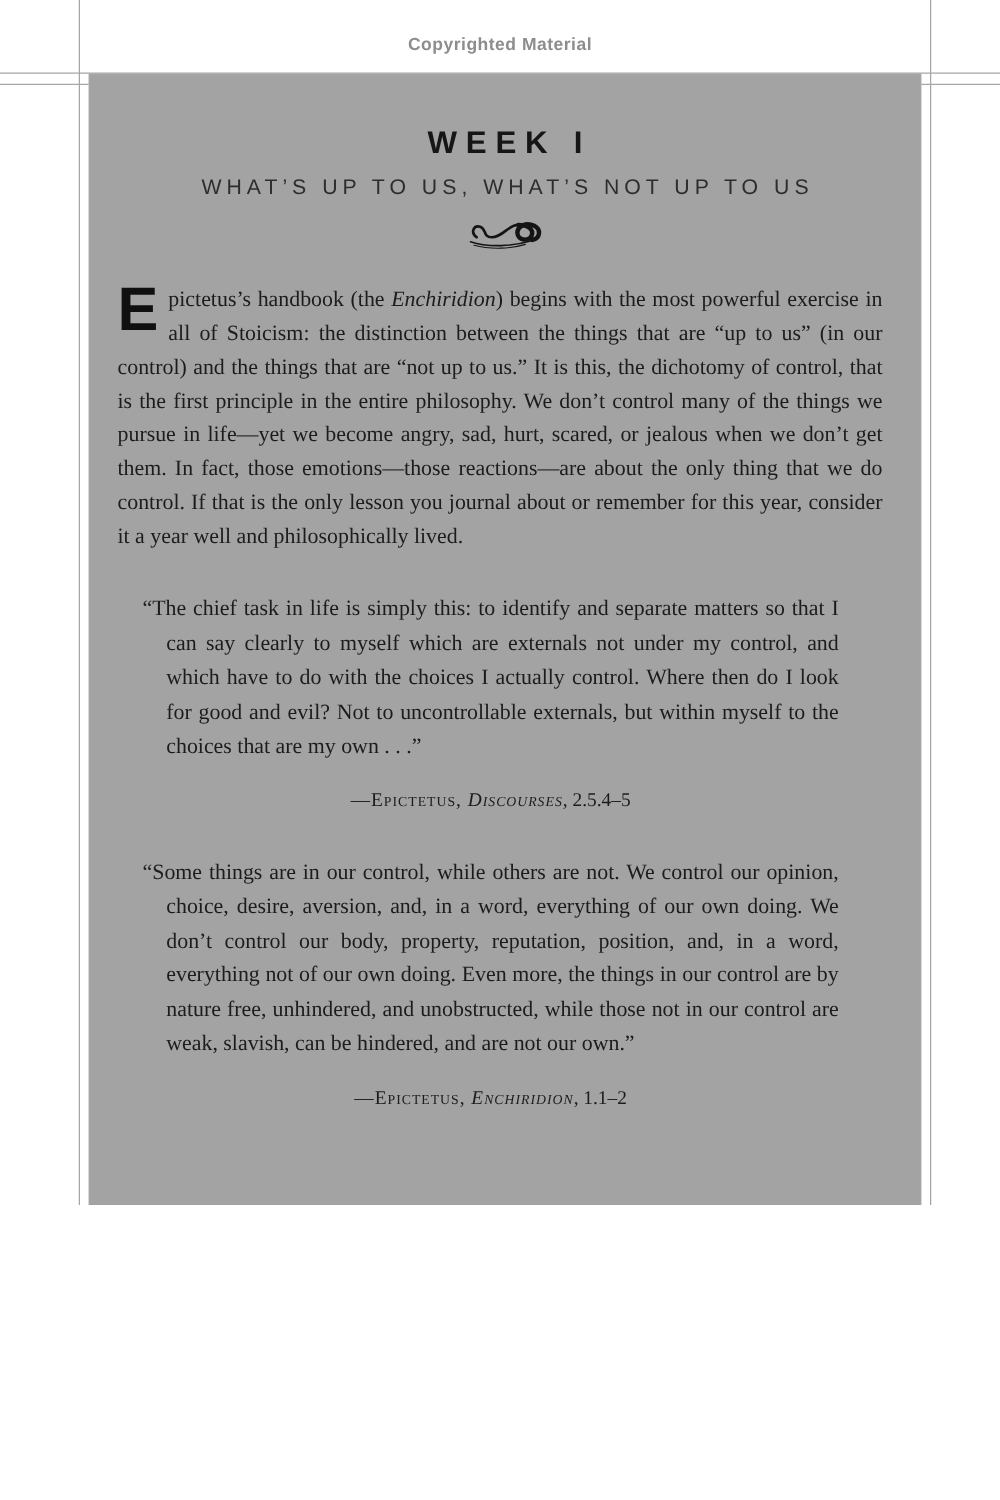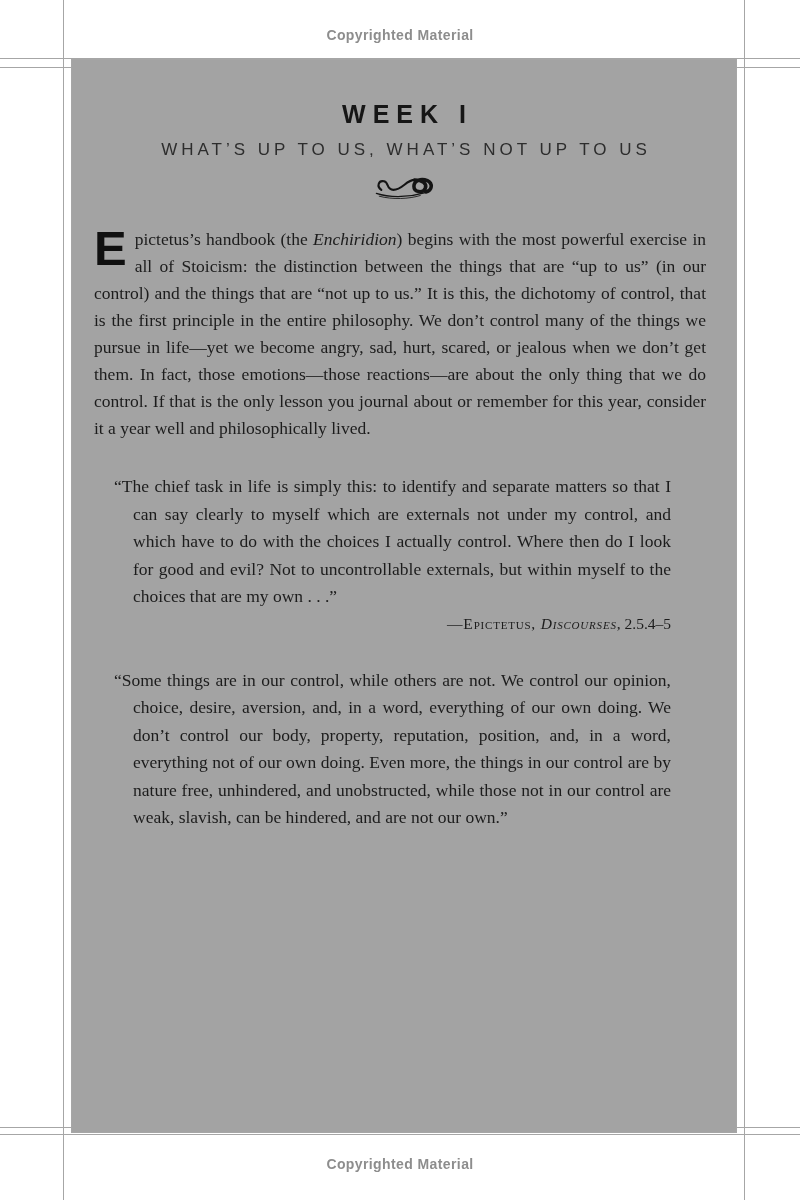--- a/index.html
+++ b/index.html
@@ -1,20 +1,20 @@
 <!DOCTYPE html>
 <html><head>
 <meta charset="utf-8">
 <style>
   * { box-sizing: border-box; }
   html, body { margin: 0; padding: 0; background: #ffffff; }
   .canvas {
     position: relative;
     width: 800px;
-    height: 1200px;
+    height: 964px;
     background: #ffffff;
     overflow: hidden;
     font-family: "Liberation Serif", serif;
   }
 
   
   .copyright {
     position: absolute;
     left: 0; right: 0;
     text-align: center;
@@ -99,22 +99,22 @@
   .qtext {
     margin: 0;
     padding-left: 19px;
     text-indent: -19px;
     font-size: 17.5px;
     line-height: 27.5px;
     text-align: justify;
     color: #1c1c1c;
   }
   .attr {
-    margin: 1px 0 0 0;
-    text-align: right;
+    margin: 18px 0 0 0;
+    text-align: center;
     font-size: 15.5px;
     line-height: 24px;
     color: #1c1c1c;
   }
   .sc { font-variant: small-caps; letter-spacing: 0.8px; }
   .attr i.sc { font-style: italic; }
 </style>
 </head>
 <body>
 
@@ -150,20 +150,21 @@
 
     <p class="intro"><span class="dropcap">E</span><span>pictetus’s handbook (the </span><i>Enchiridion</i><span>) begins with the most powerful exercise in all of Stoicism: the distinction between the things that are “up to us” (in our control) and the things that are “not up to us.” It is this, the dichotomy of control, that is the first principle in the entire philosophy. We don’t control many of the things we pursue in life—yet we become angry, sad, hurt, scared, or jealous when we don’t get them. In fact, those emotions—those reactions—are about the only thing that we do control. If that is the only lesson you journal about or remember for this year, consider it a year well and philosophically lived.</span></p>
 
     <blockquote class="quote">
       <p class="qtext">“The chief task in life is simply this: to identify and separate matters so that I can say clearly to myself which are externals not under my control, and which have to do with the choices I actually control. Where then do I look for good and evil? Not to uncontrollable externals, but within myself to the choices that are my own . . .”</p>
       <p class="attr"><span class="sc">—Epictetus, </span><i class="sc">Discourses</i><span>, 2.5.4–5</span></p>
     </blockquote>
 
     <blockquote class="quote">
       <p class="qtext">“Some things are in our control, while others are not. We control our opinion, choice, desire, aversion, and, in a word, everything of our own doing. We don’t control our body, property, reputation, position, and, in a word, everything not of our own doing. Even more, the things in our control are by nature free, unhindered, and unobstructed, while those not in our control are weak, slavish, can be hindered, and are not our own.”</p>
+      <p class="attr"><span class="sc">—Epictetus, </span><i class="sc">Enchiridion</i><span>, 1.1–2</span></p>
     </blockquote>
 
     <blockquote class="quote">
     </blockquote>
 
   </div>
 
   <div class="copyright bottom">Copyrighted Material</div>
 
 </div>

